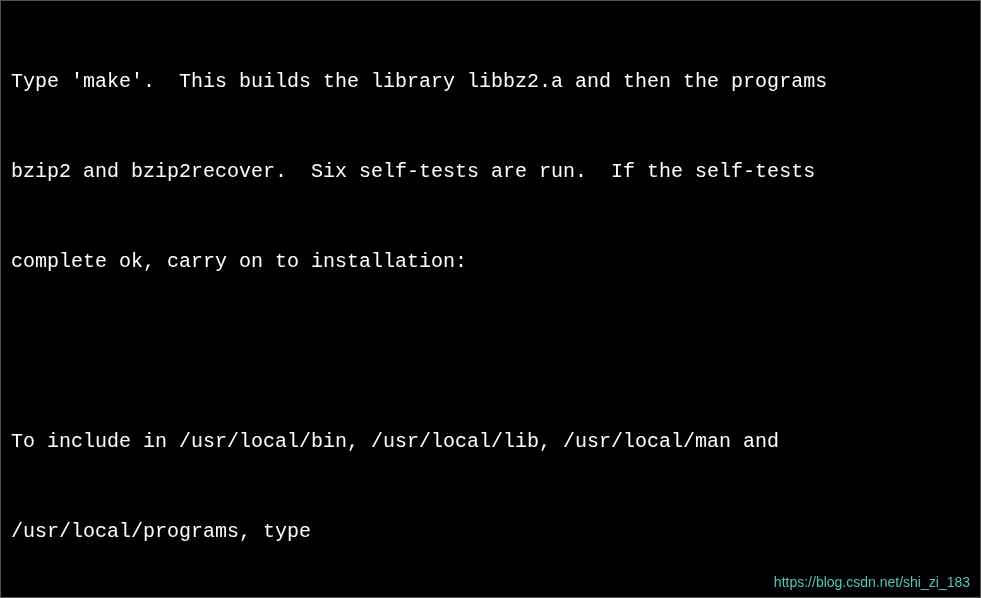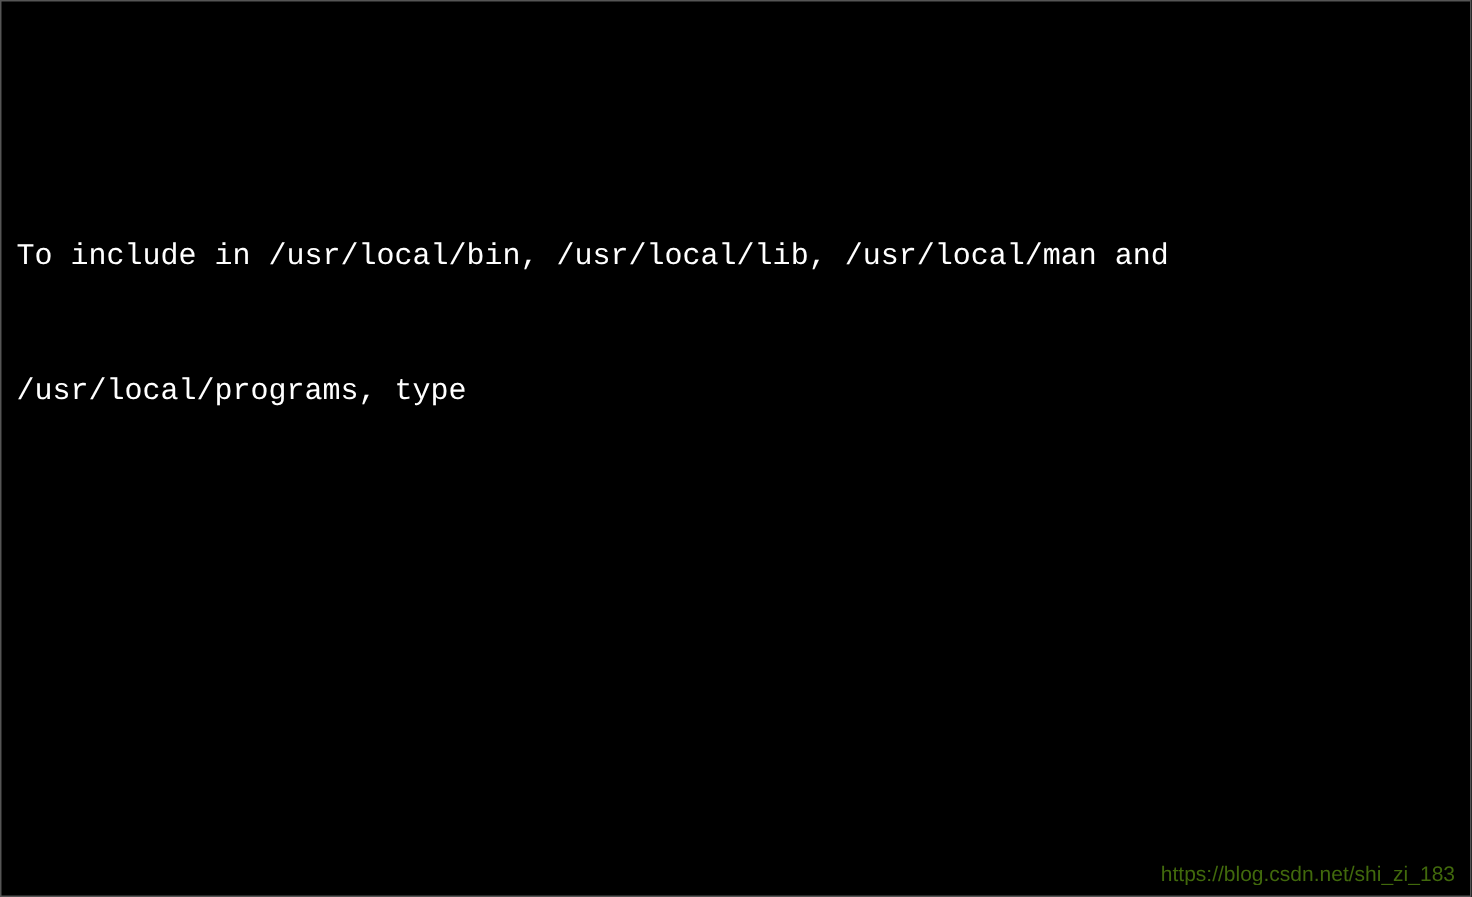--- a/index.html
+++ b/index.html
@@ -25,30 +25,33 @@
       word-wrap: break-word;
     }
     .line {
       display: block;
       min-height: 1.5em;
     }
     .watermark {
       position: absolute;
       bottom: 4px;
       right: 10px;
-      color: #4d7c0f;
+      color: #5eead4;
       font-family: Arial, sans-serif;
       font-size: 14px;
       opacity: 0.85;
     }
   </style>
 </head>
 <body>
 
 <div class="terminal-content">
+  <span class="line">Type 'make'.  This builds the library libbz2.a and then the programs</span>
+  <span class="line">bzip2 and bzip2recover.  Six self-tests are run.  If the self-tests</span>
+  <span class="line">complete ok, carry on to installation:</span>
   <span class="line"></span>
   <span class="line">To include in /usr/local/bin, /usr/local/lib, /usr/local/man and</span>
   <span class="line">/usr/local/programs, type</span>
   
   
   
   
   
   
   

